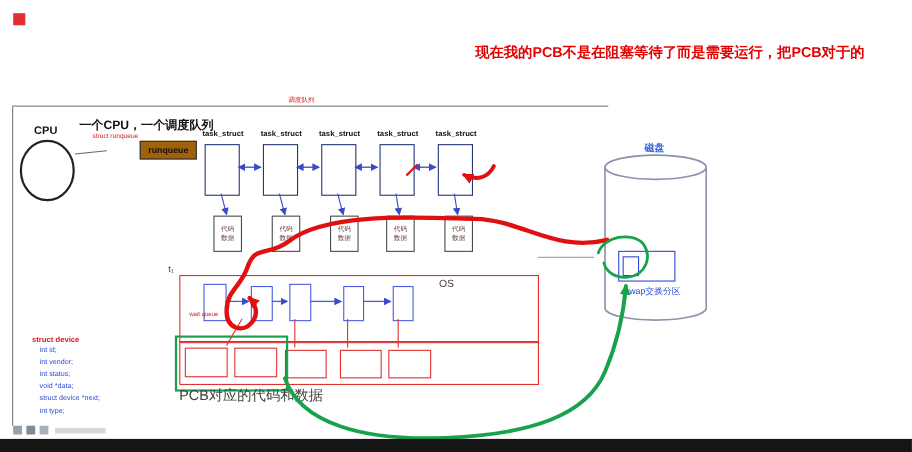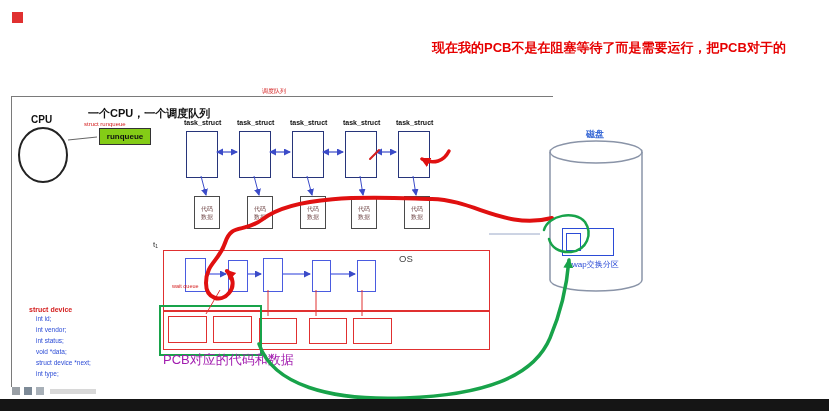--- a/index.html
+++ b/index.html
@@ -7,37 +7,37 @@
           font-family:"Liberation Sans",sans-serif;}
   .abs{position:absolute;}
   .red-dot{width:11px;height:11px;background:#e03030;}
   .annotation{color:#e60000;font-size:13px;line-height:23px;font-weight:bold;white-space:nowrap;}
   .hline{background:#7a7a7a;height:1px;}
   .vline{background:#7a7a7a;width:1px;}
   .tiny-red{color:#d42020;font-size:6px;white-space:nowrap;}
   .cpu-label{color:#111;font-size:10px;font-weight:bold;}
   .title{color:#111;font-size:11px;font-weight:bold;white-space:nowrap;}
   .runqueue-box{border:1px solid #333;font-size:8px;font-weight:bold;color:#111;
-                display:flex;align-items:center;justify-content:center;background:#84cc16;}
+                display:flex;align-items:center;justify-content:center;background:#a16207;margin-left:28px;}
   .task-label{color:#111;font-size:7px;font-weight:bold;white-space:nowrap;}
   .task-box{width:30px;height:45px;border:1.5px solid #27357a;background:#fff;}
   .code-box{width:24px;height:31px;border:1px solid #4a4a4a;background:#fff;color:#6b4040;
             font-size:6px;line-height:8px;display:flex;flex-direction:column;
             align-items:center;justify-content:center;}
   .disk-label{color:#3b6bd6;font-size:9px;font-weight:bold;}
   .swap-box{border:1.5px solid #2b4bd6;background:#fff;}
   .swap-inner{border:1px solid #2b4bd6;background:#fff;}
   .swap-label{color:#2b4bd6;font-size:8px;white-space:nowrap;}
   .mem-outer{border:1.2px solid #e03030;background:transparent;}
   .queue-box{border:1.2px solid #4a5be0;background:#fff;}
   .os-label{color:#444;font-size:9.5px;}
   .t-label{color:#333;font-size:8px;}
   .mem-red-box{border:1.5px solid #e03030;background:#fff;}
   .green-rect{border:2.5px solid #18a34a;}
-  .green-note{color:#a21caf;font-size:13px;white-space:nowrap;}
+  .green-note{color:#404040;font-size:13px;white-space:nowrap;}
   .sd-title{color:#d42020;font-size:7px;font-weight:bold;white-space:nowrap;}
   .sd-field{color:#2b4bd6;font-size:6.5px;line-height:11px;white-space:nowrap;}
   .taskbar{background:#151515;}
   .tb-icon{width:8px;height:8px;}
   svg{position:absolute;left:0;top:0;}
 </style>
 </head>
 <body>
 
 <div class="canvas">
@@ -47,21 +47,21 @@
   <div class="abs annotation" style="left:432px;top:36px;">
     <div>现在我的PCB不是在阻塞等待了而是需要运行，把PCB对于的</div>
   </div>
 
   <div class="abs hline" style="left:12px;top:96px;width:541px;"></div>
   <div class="abs vline" style="left:11px;top:96px;height:291px;"></div>
   <div class="abs tiny-red" style="left:262px;top:87px;">调度队列</div>
 
   <div class="abs cpu-label" style="left:31px;top:114px;">CPU</div>
 
-  <div class="abs title" style="left:88px;top:106px;">一个CPU，一个调度队列</div>
+  <div class="abs title" style="left:72px;top:106px;">一个CPU，一个调度队列</div>
   <div class="abs tiny-red" style="left:84px;top:121px;">struct runqueue</div>
   <div class="abs runqueue-box" style="left:99px;top:128px;width:50px;height:15px;">runqueue</div>
 
   <div class="abs task-label" style="left:184px;top:119px;">task_struct</div>
   <div class="abs task-box" style="left:186px;top:131px;"></div>
   <div class="abs code-box" style="left:194px;top:196px;">
     <span>代码</span>
     <span>数据</span>
   </div>
 

